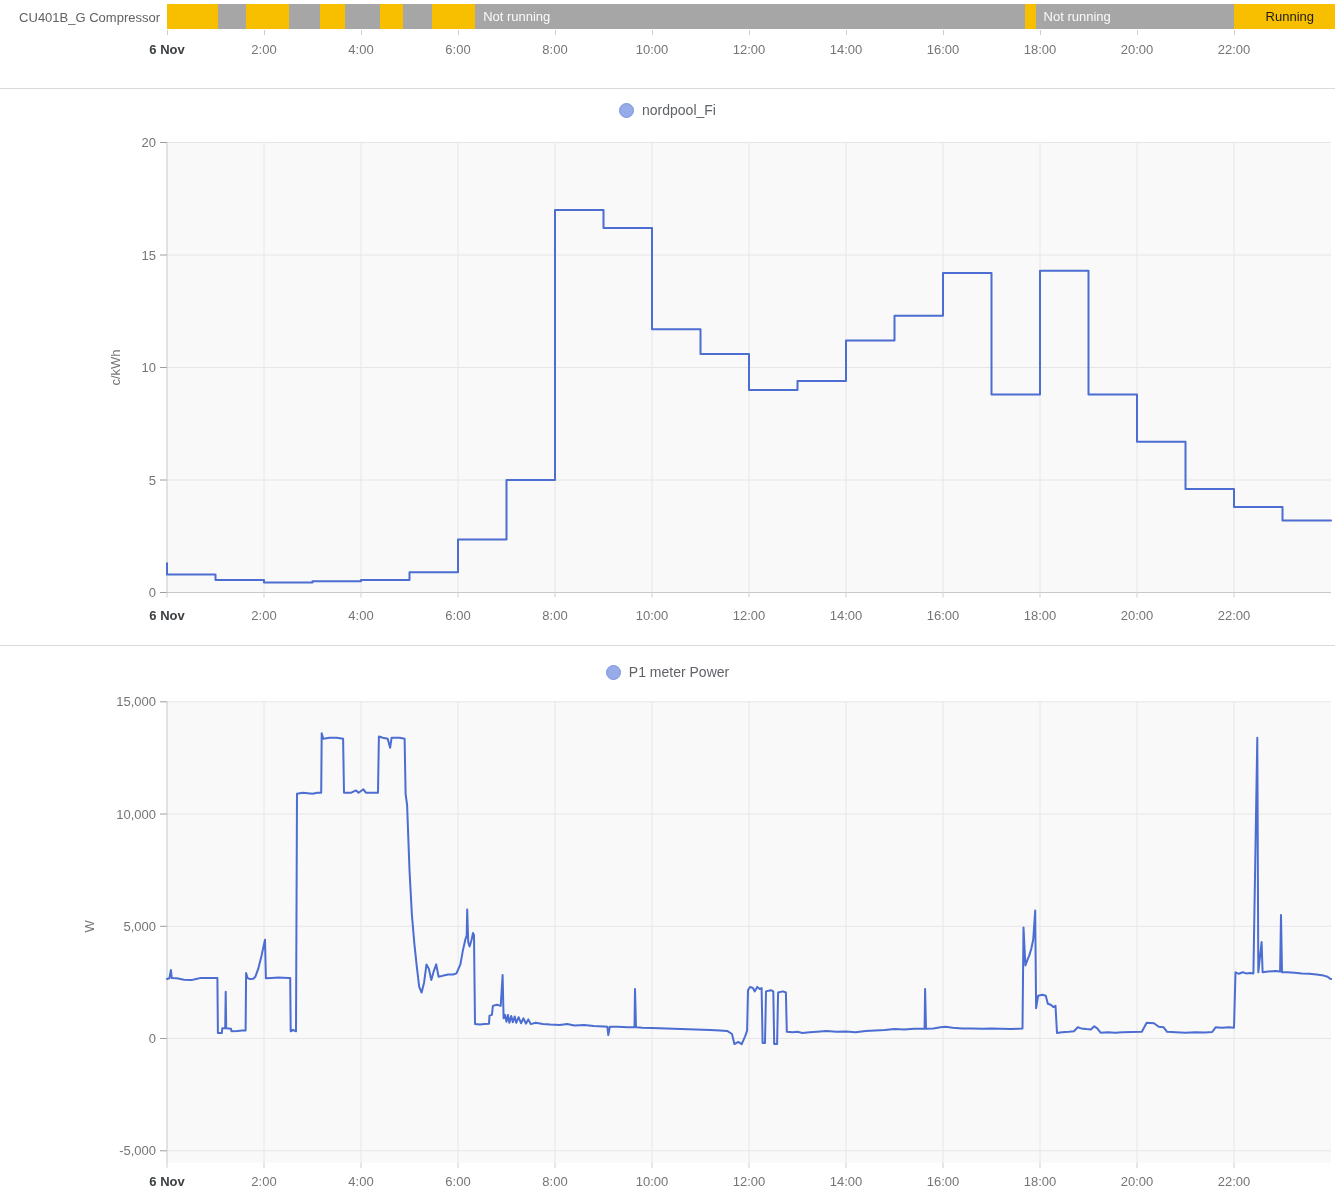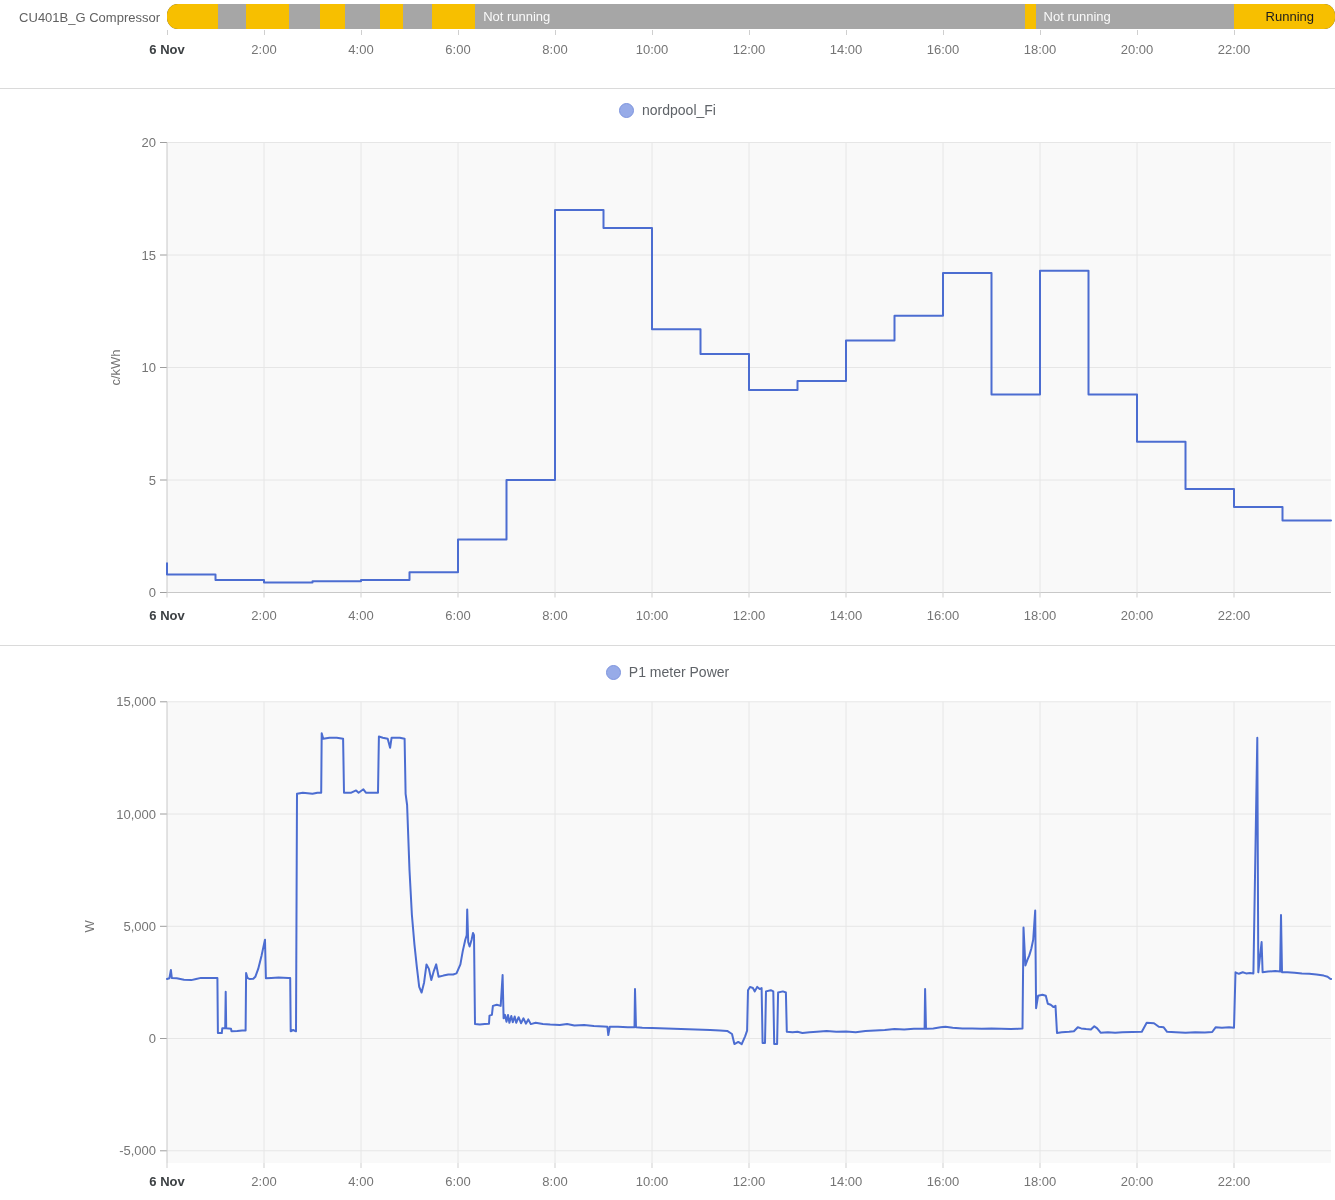--- a/index.html
+++ b/index.html
@@ -23,21 +23,21 @@
   .legend-dot{width:15px;height:15px;border-radius:50%;background:#97abe8;border:1px solid #7e95de;box-sizing:border-box;}
   .legend-text{font-size:14px;color:#5f6368;}
   svg{position:absolute;left:0;}
   svg text{font-family:"Liberation Sans",sans-serif;}
 </style>
 </head>
 <body>
 
 <div class="abs" id="timeline-panel">
   <div class="abs" id="tl-entity">CU401B_G Compressor</div>
-  <div class="abs" id="tl-bar" style="background: #404040; border-radius: 11px;">
+  <div class="abs" id="tl-bar" style="background: #404040;">
       <div class="tl-seg running" style="left: 0%; width: 4.36228%; background: rgb(247, 191, 0);"></div>
       <div class="tl-seg not_running" style="left: 4.36228%; width: 2.40964%; background: rgb(166, 166, 166);"></div>
       <div class="tl-seg running" style="left: 6.77192%; width: 3.69755%; background: rgb(247, 191, 0);"></div>
       <div class="tl-seg not_running" style="left: 10.4695%; width: 2.61737%; background: rgb(166, 166, 166);"></div>
       <div class="tl-seg running" style="left: 13.0868%; width: 2.16037%; background: rgb(247, 191, 0);"></div>
       <div class="tl-seg not_running" style="left: 15.2472%; width: 2.99128%; background: rgb(166, 166, 166);"></div>
       <div class="tl-seg running" style="left: 18.2385%; width: 1.99418%; background: rgb(247, 191, 0);"></div>
       <div class="tl-seg not_running" style="left: 20.2327%; width: 2.45118%; background: rgb(166, 166, 166);"></div>
       <div class="tl-seg running" style="left: 22.6838%; width: 3.69755%; background: rgb(247, 191, 0);"></div>
       <div class="tl-seg not_running" style="left: 26.3814%; width: 47.1126%; background: rgb(166, 166, 166);">

